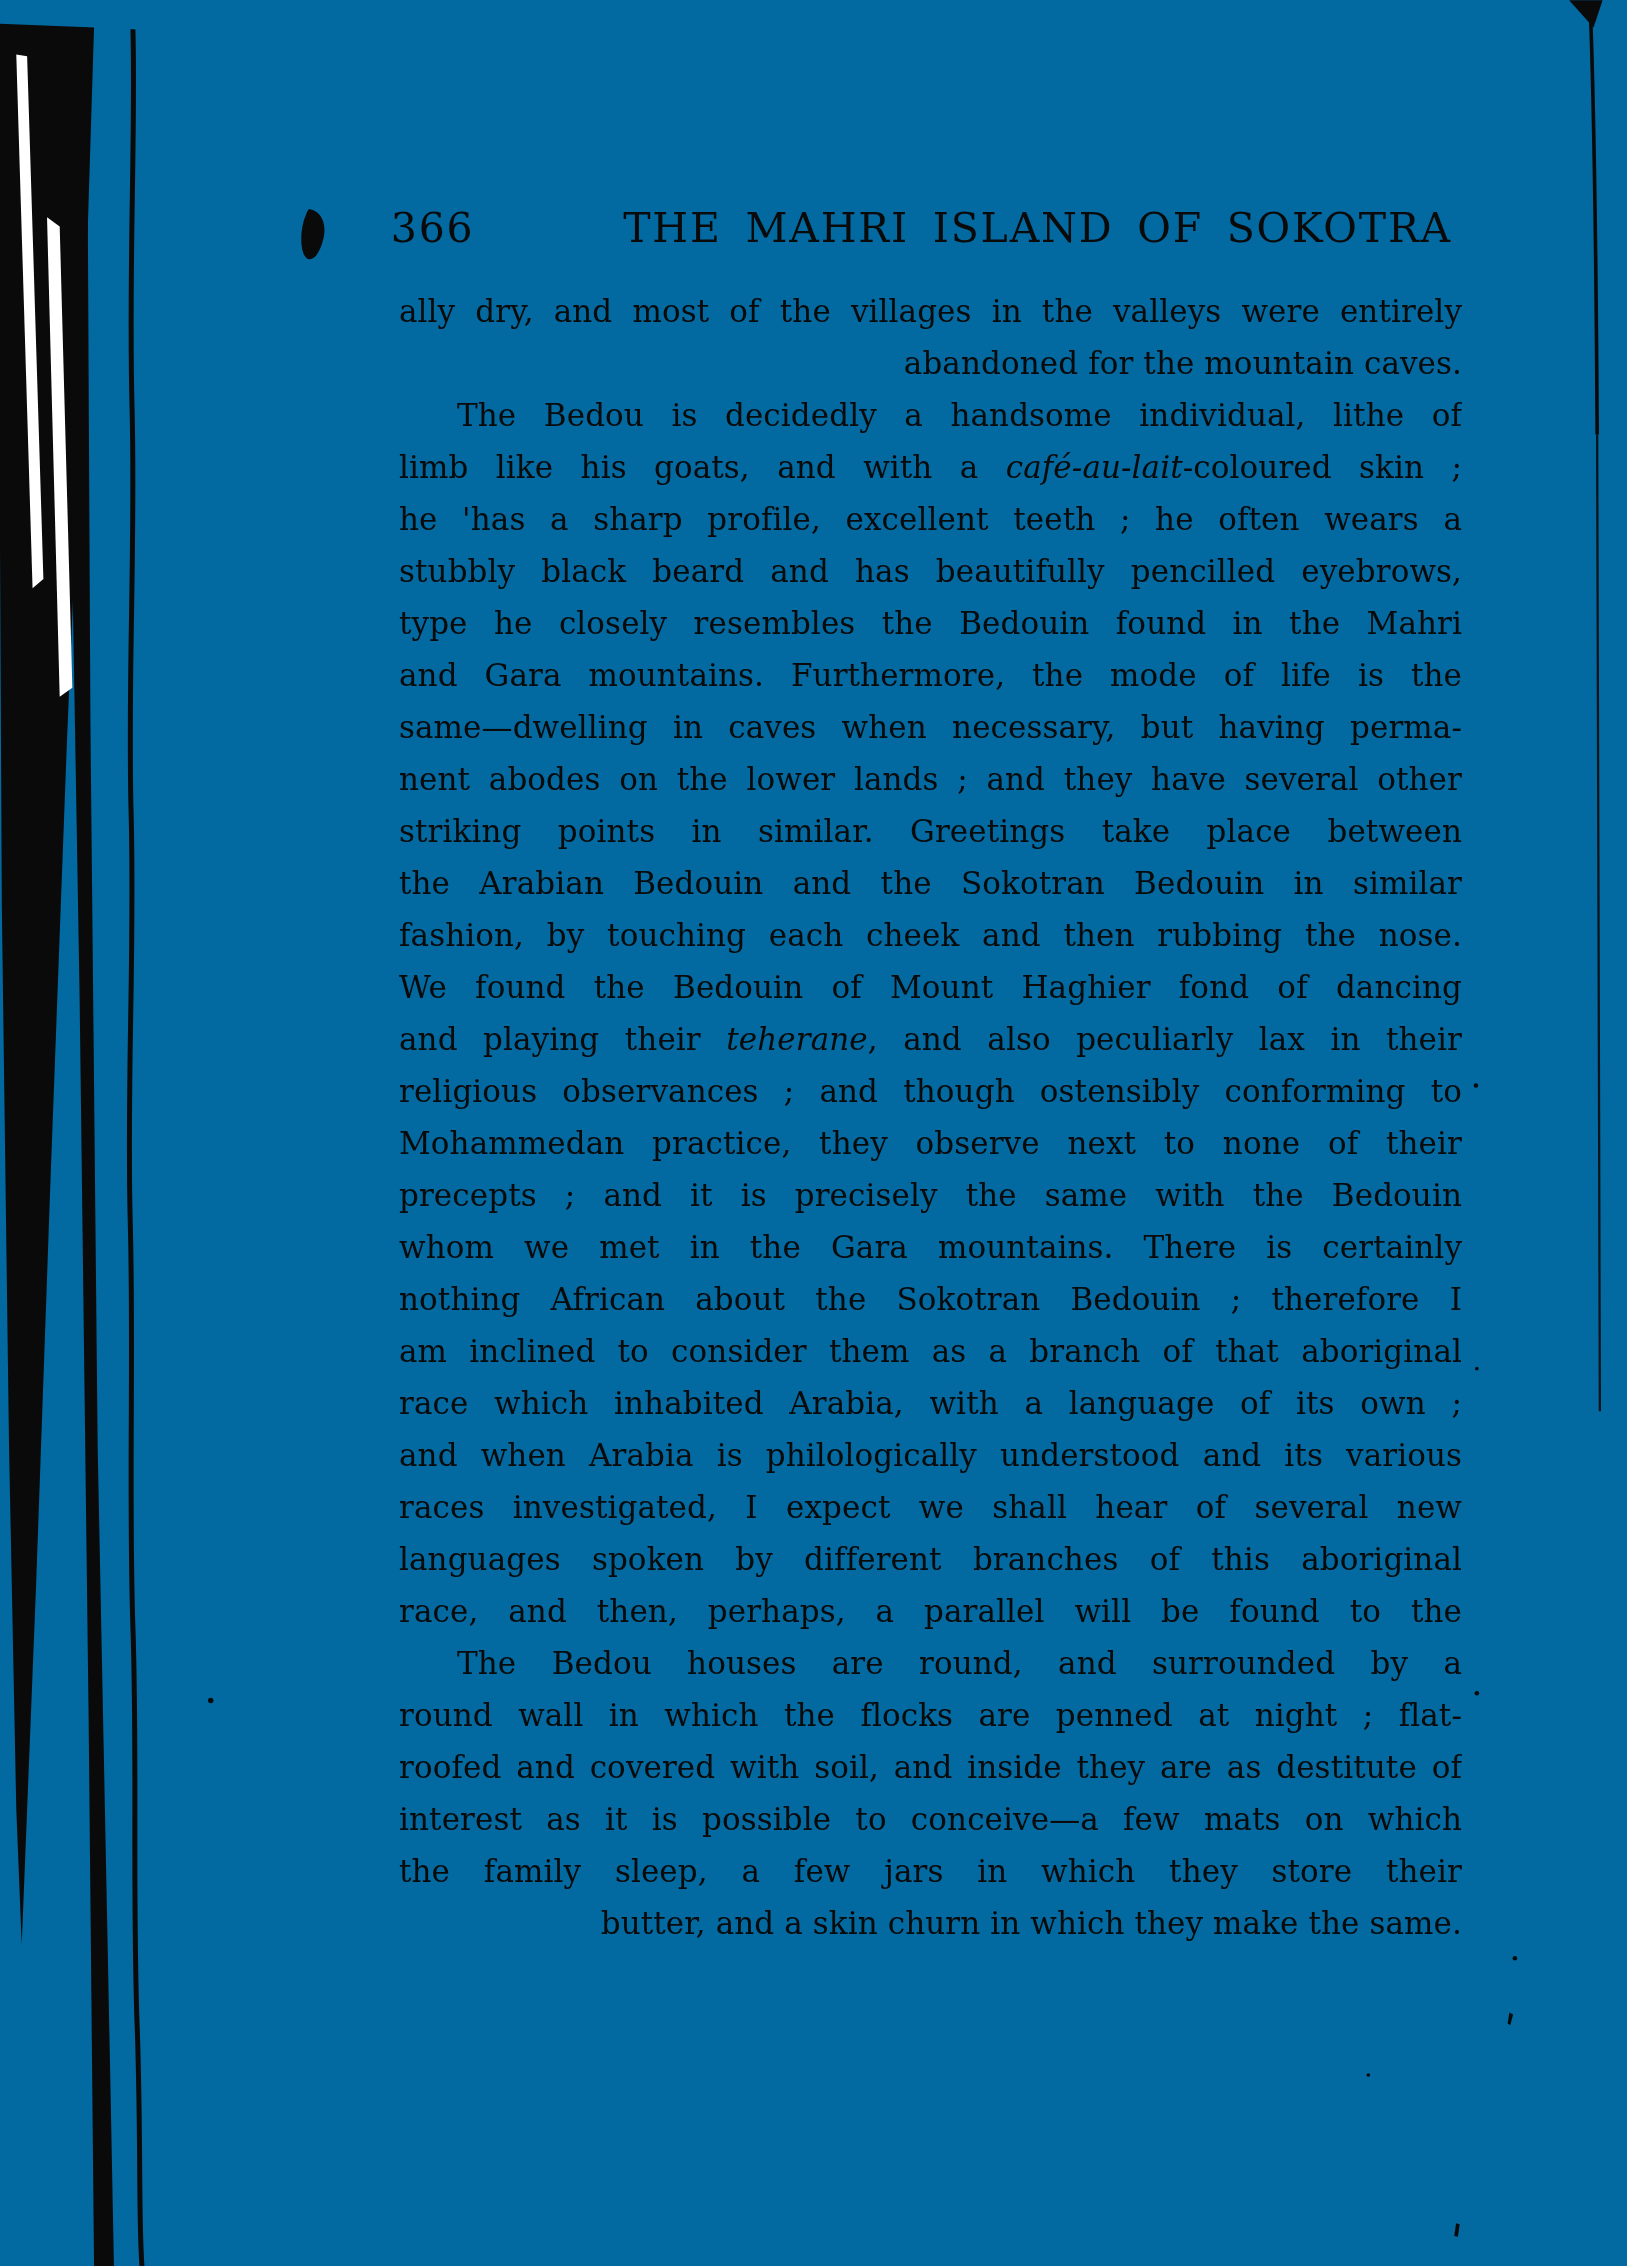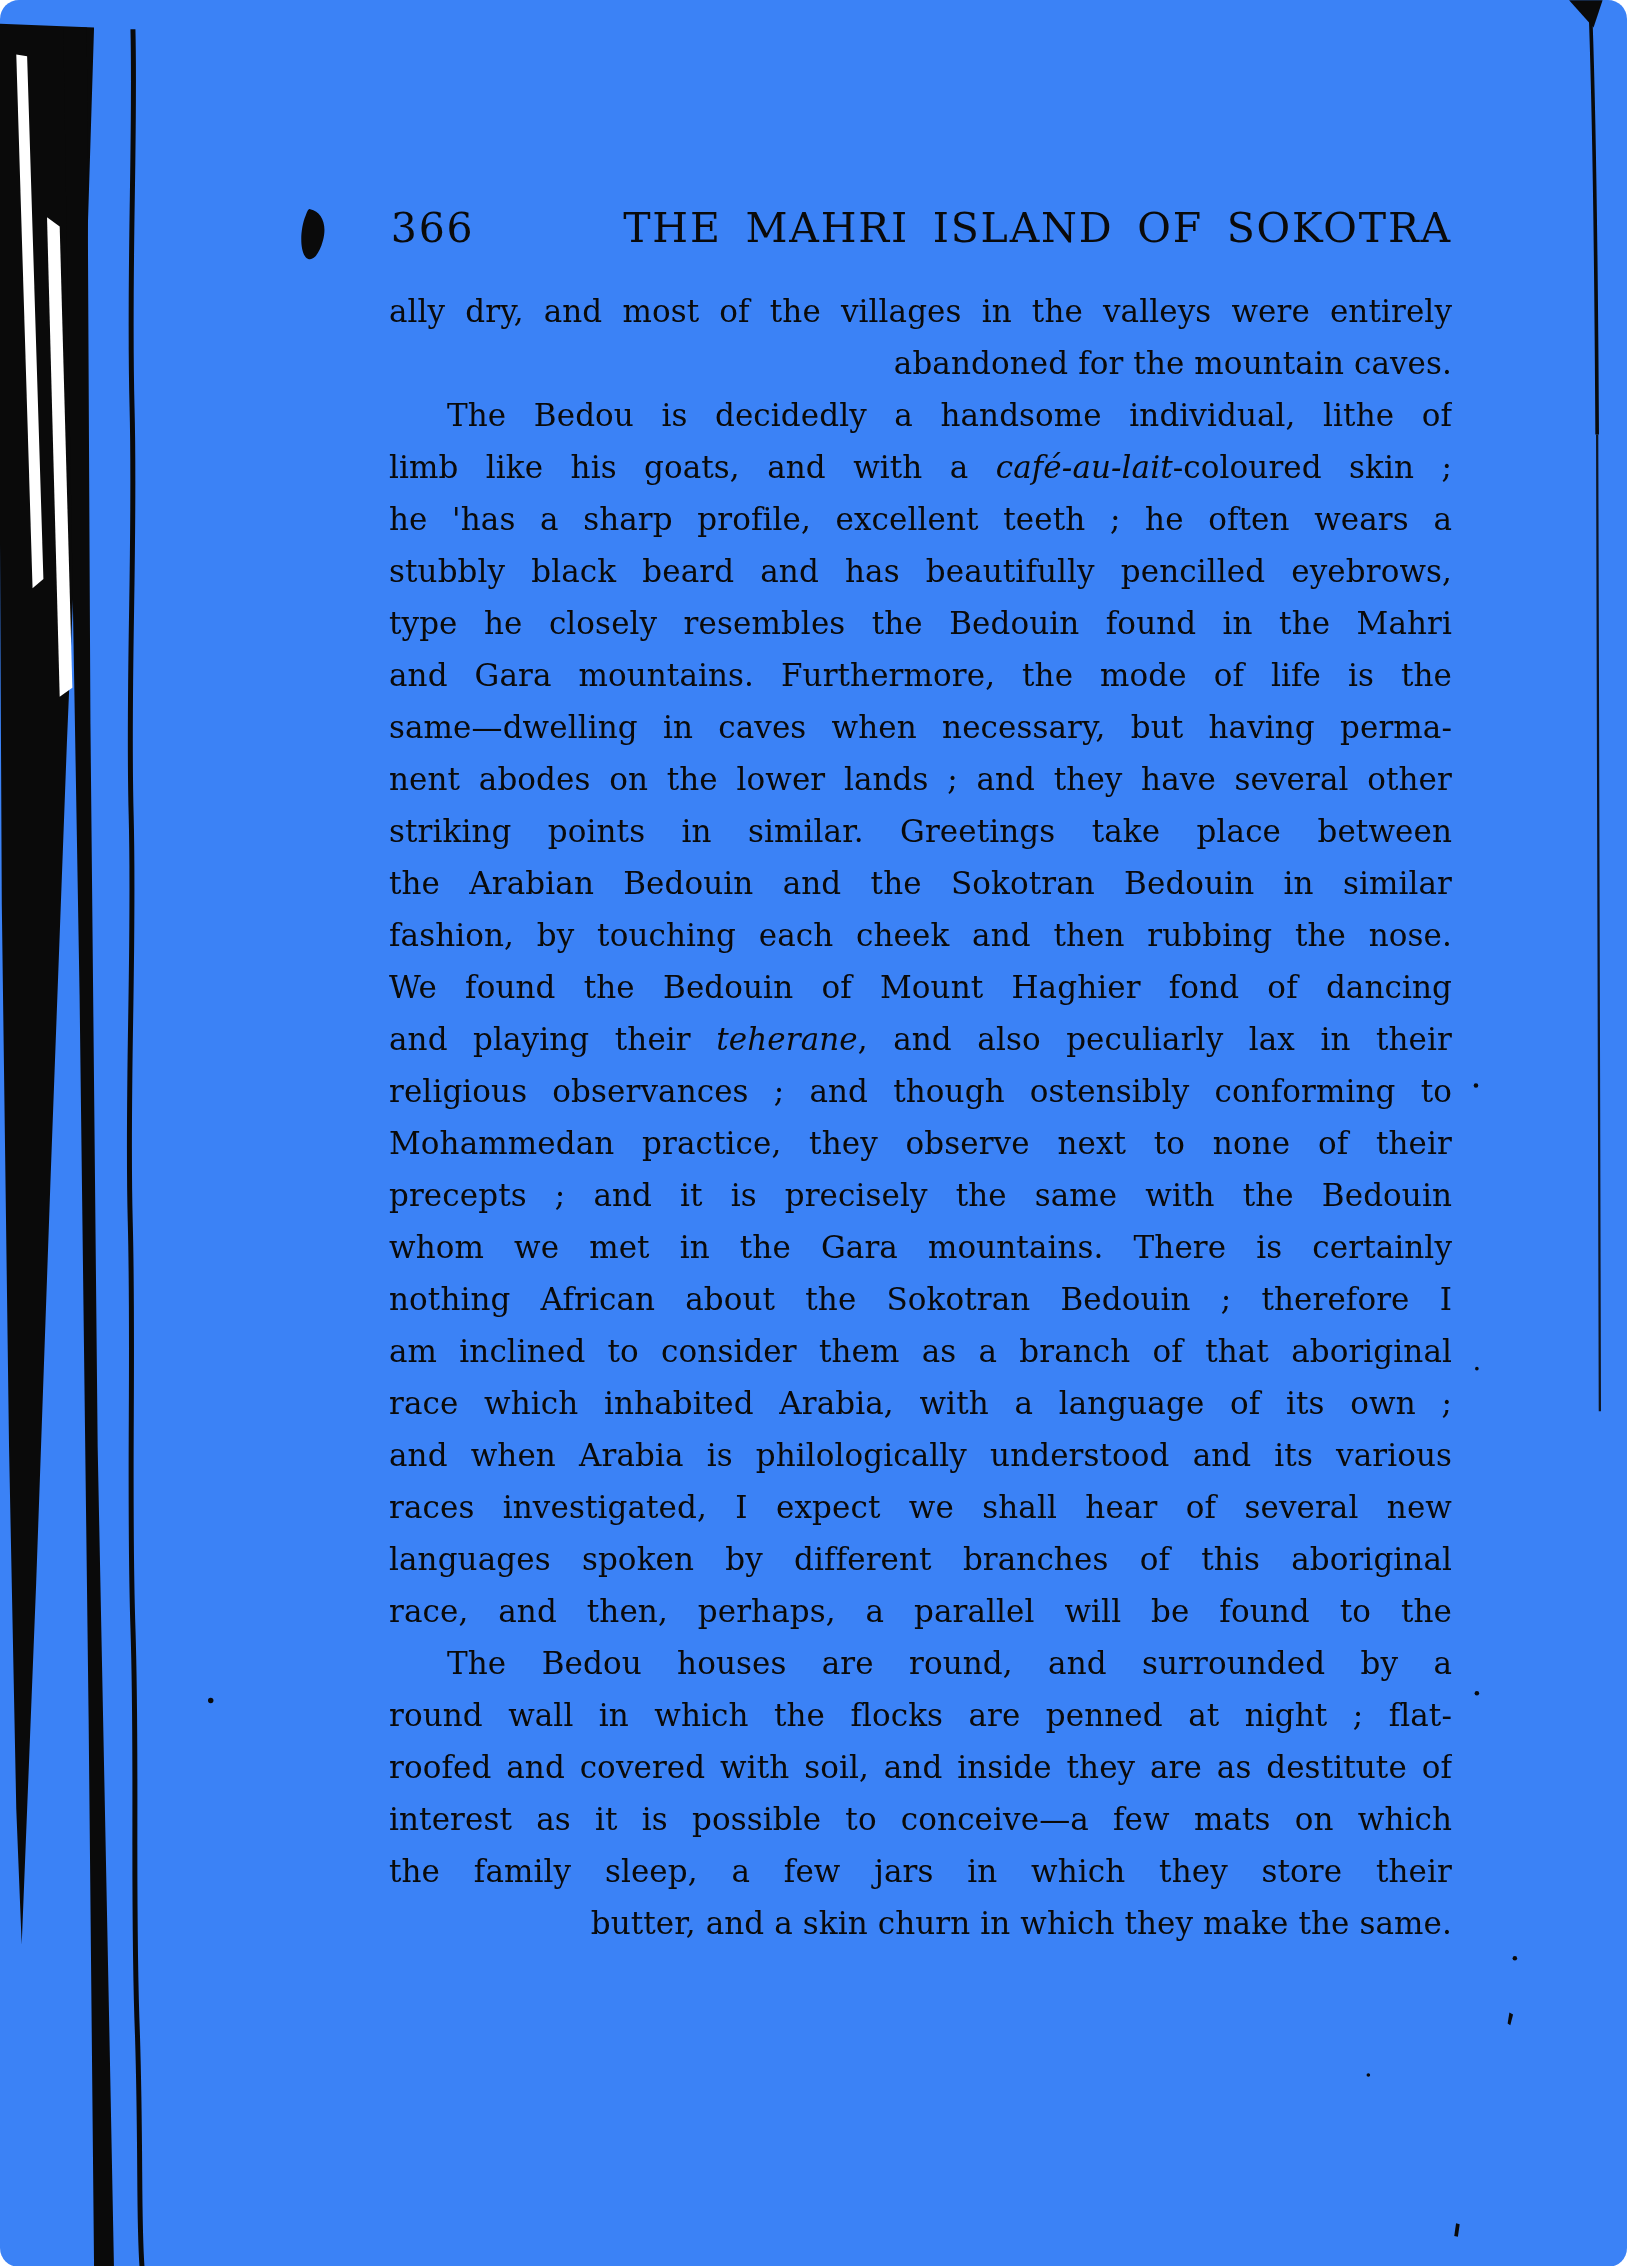--- a/index.html
+++ b/index.html
@@ -1,24 +1,23 @@
 <!DOCTYPE html>
 <html style="font-size:14.5px"><head>
 <meta charset="utf-8">
 <style>
   html, body { margin: 0; padding: 0; background: #ffffff; }
   .page {
     position: relative;
     width: 1627px;
     height: 2267px;
-    background: #3b82f6;
+    background: #0369a1;
     overflow: hidden;
     font-family: "DejaVu Serif", "Liberation Serif", serif;
     color: #0a0a0a;
-    border-radius: 19px;
   }
   .artifacts {
     position: absolute;
     left: 0; top: 0;
     width: 1627px; height: 2267px;
     pointer-events: none;
   }
   .header {
     position: absolute;
     left: 389px; top: 204px;
@@ -35,21 +34,21 @@
     left: 0; top: 0;
     width: 100%;
     text-align: right;
     font-size: 41px;
     letter-spacing: 1.8px;
     word-spacing: 9px;
     white-space: nowrap;
   }
   .body-text {
     position: absolute;
-    left: 389px; top: 285px;
+    left: 399px; top: 285px;
     width: 1063px;
     font-size: 31px;
   }
   .paragraph { margin: 0; padding: 0; }
   .line {
     height: 52px;
     line-height: 52px;
     overflow: hidden;
     text-align: justify;
     letter-spacing: 0.1px;

